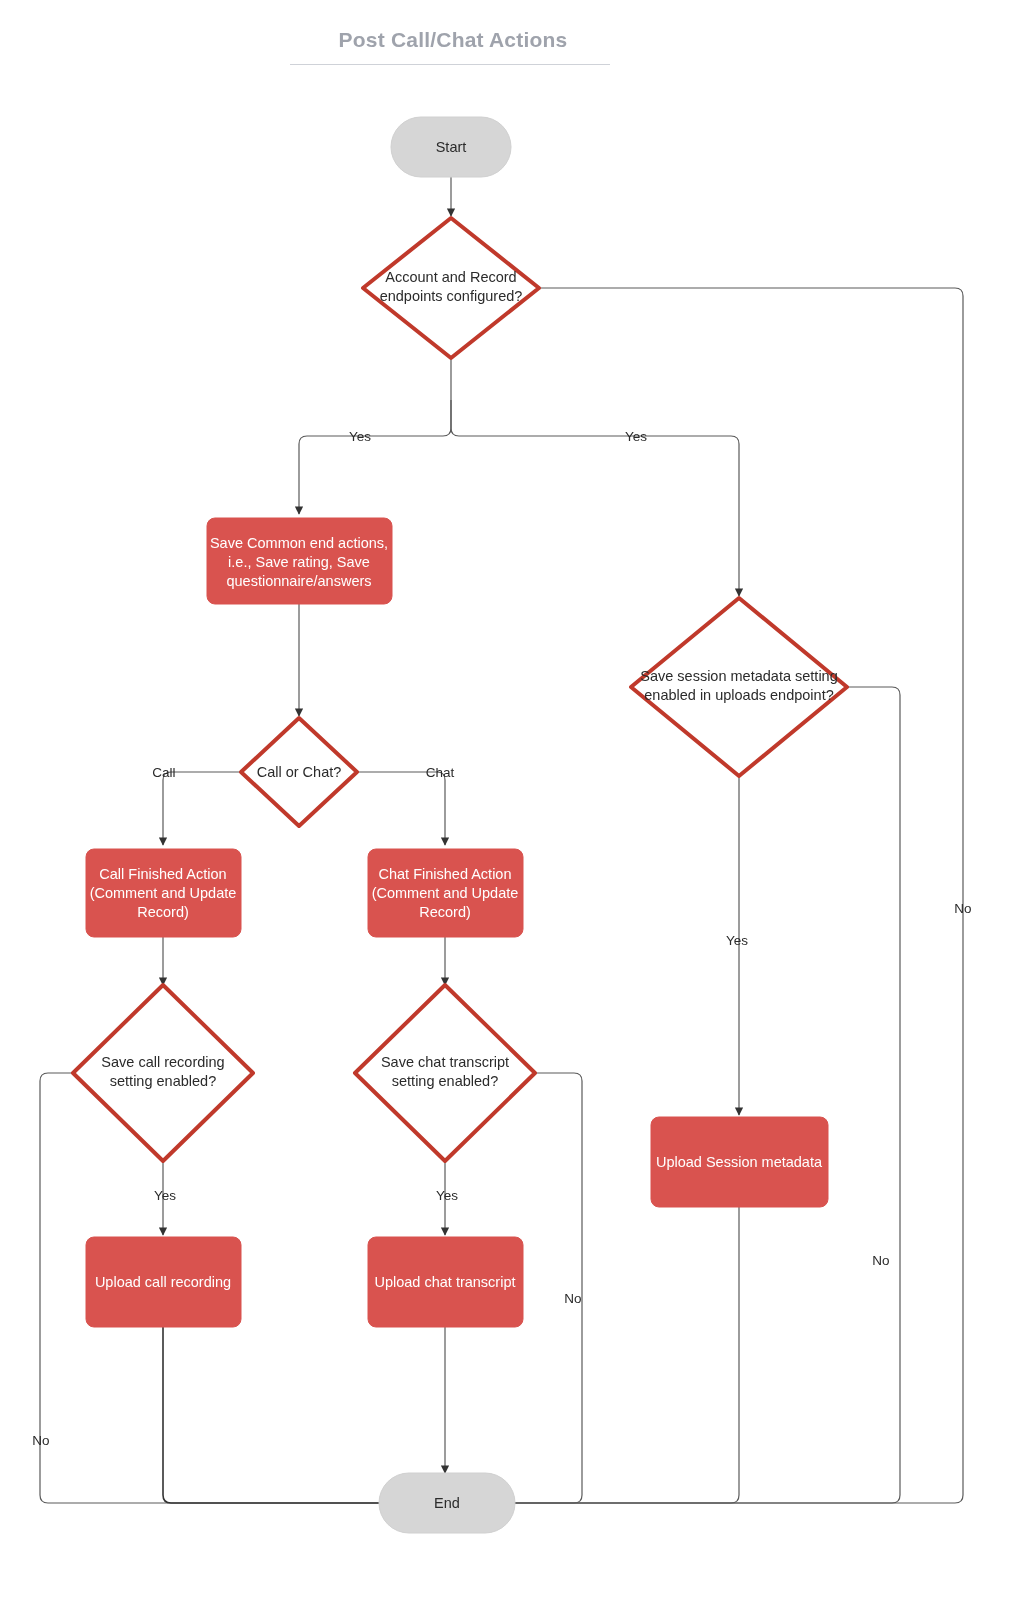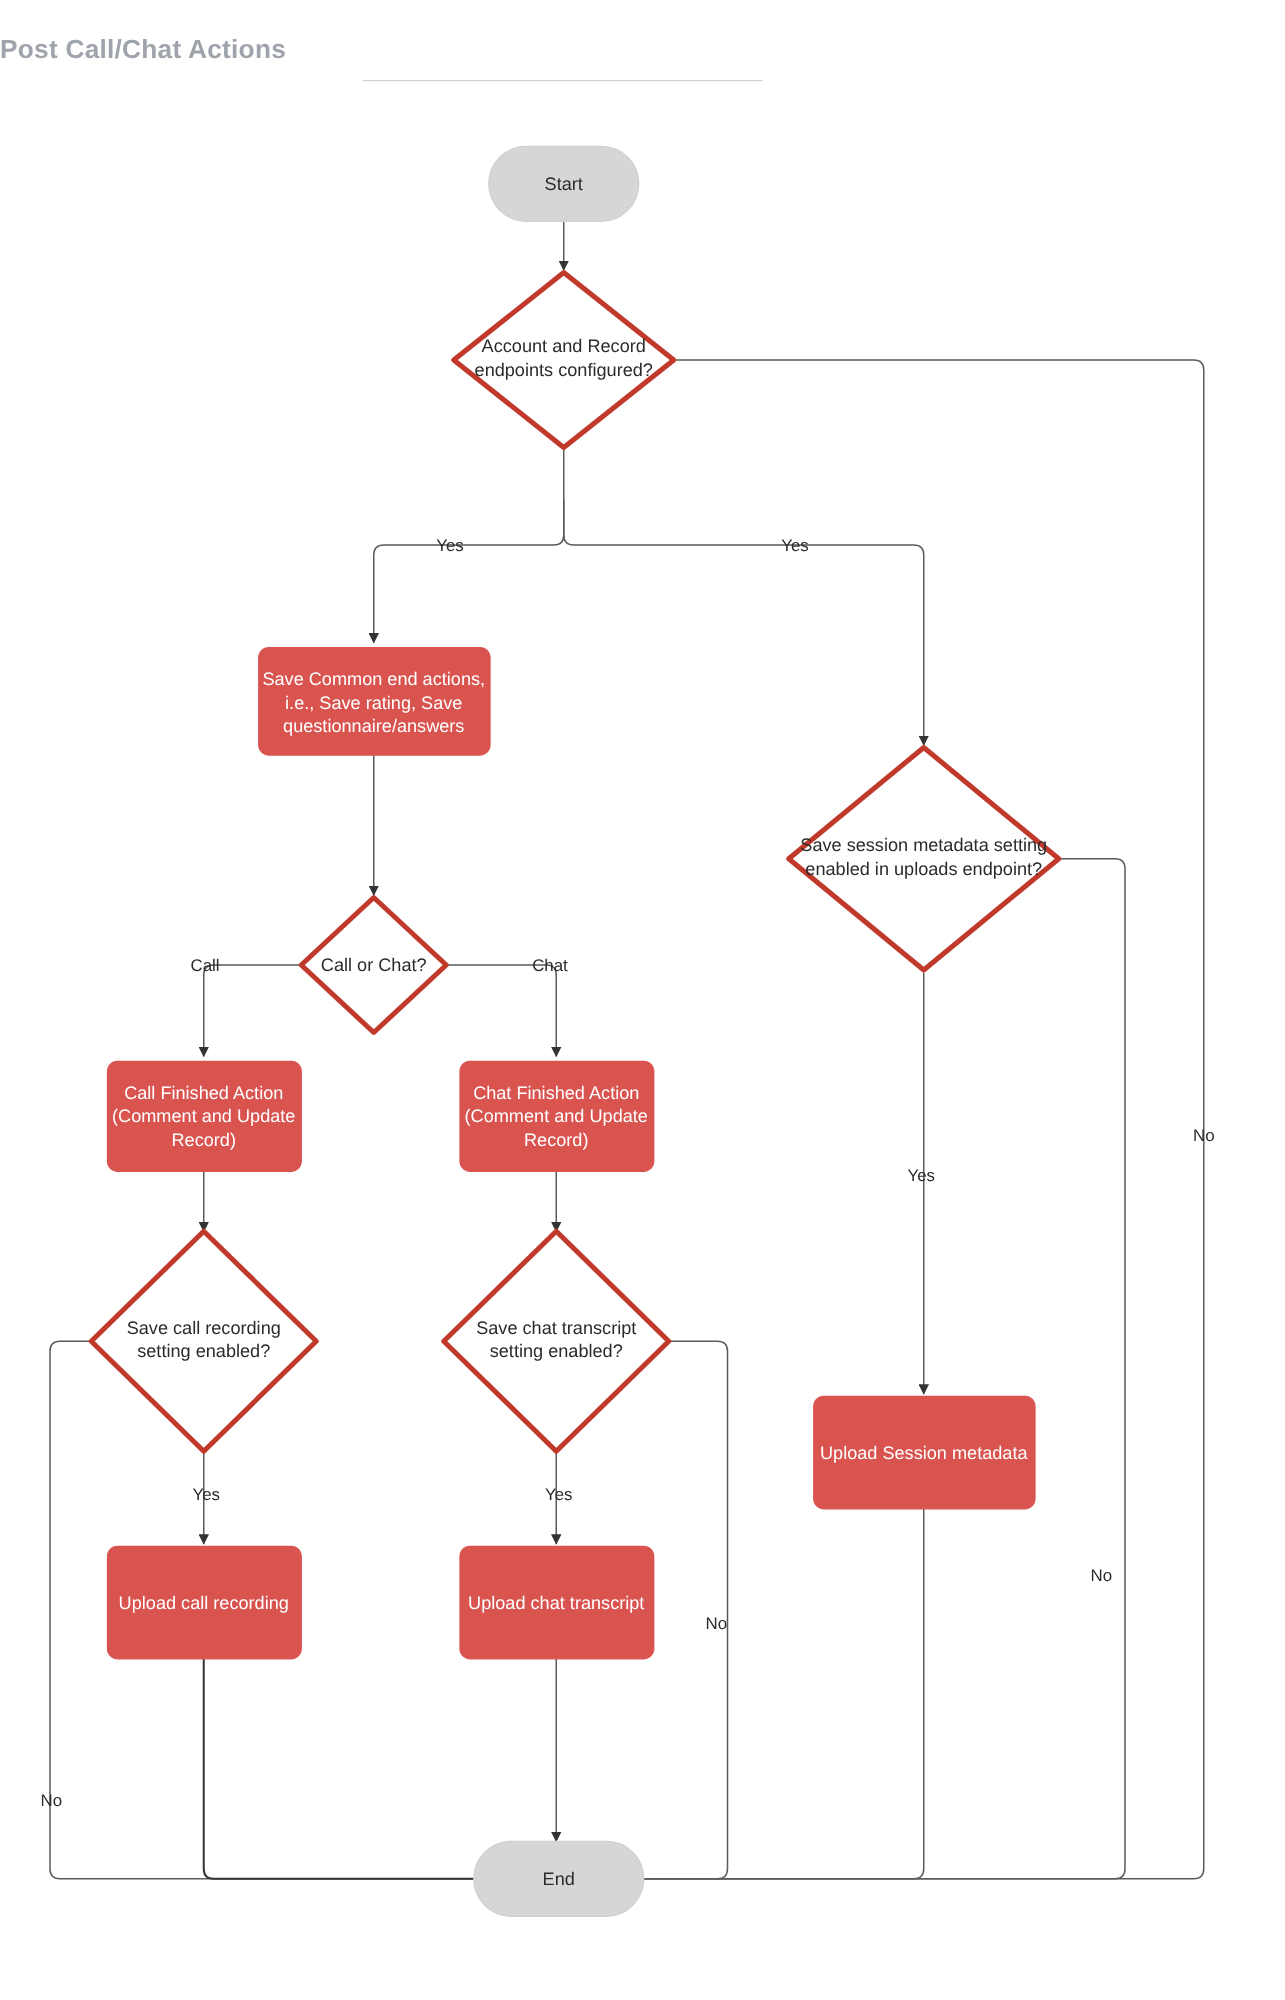--- a/index.html
+++ b/index.html
@@ -62,21 +62,21 @@
     fill: #ffffff;
     stroke: #c0392b;
     stroke-width: 4;
     stroke-linejoin: round;
   }
   .title-text {
     position: absolute;
     left: 0;
     top: 28px;
     width: 906px;
-    text-align: left;
+    text-align: center;
     font-family: "Liberation Sans", sans-serif;
     font-size: 21px;
     font-weight: bold;
     color: #9fa3ac;
     letter-spacing: 0.2px;
   }
   .title-rule {
     position: absolute;
     left: 290px;
     top: 64px;

